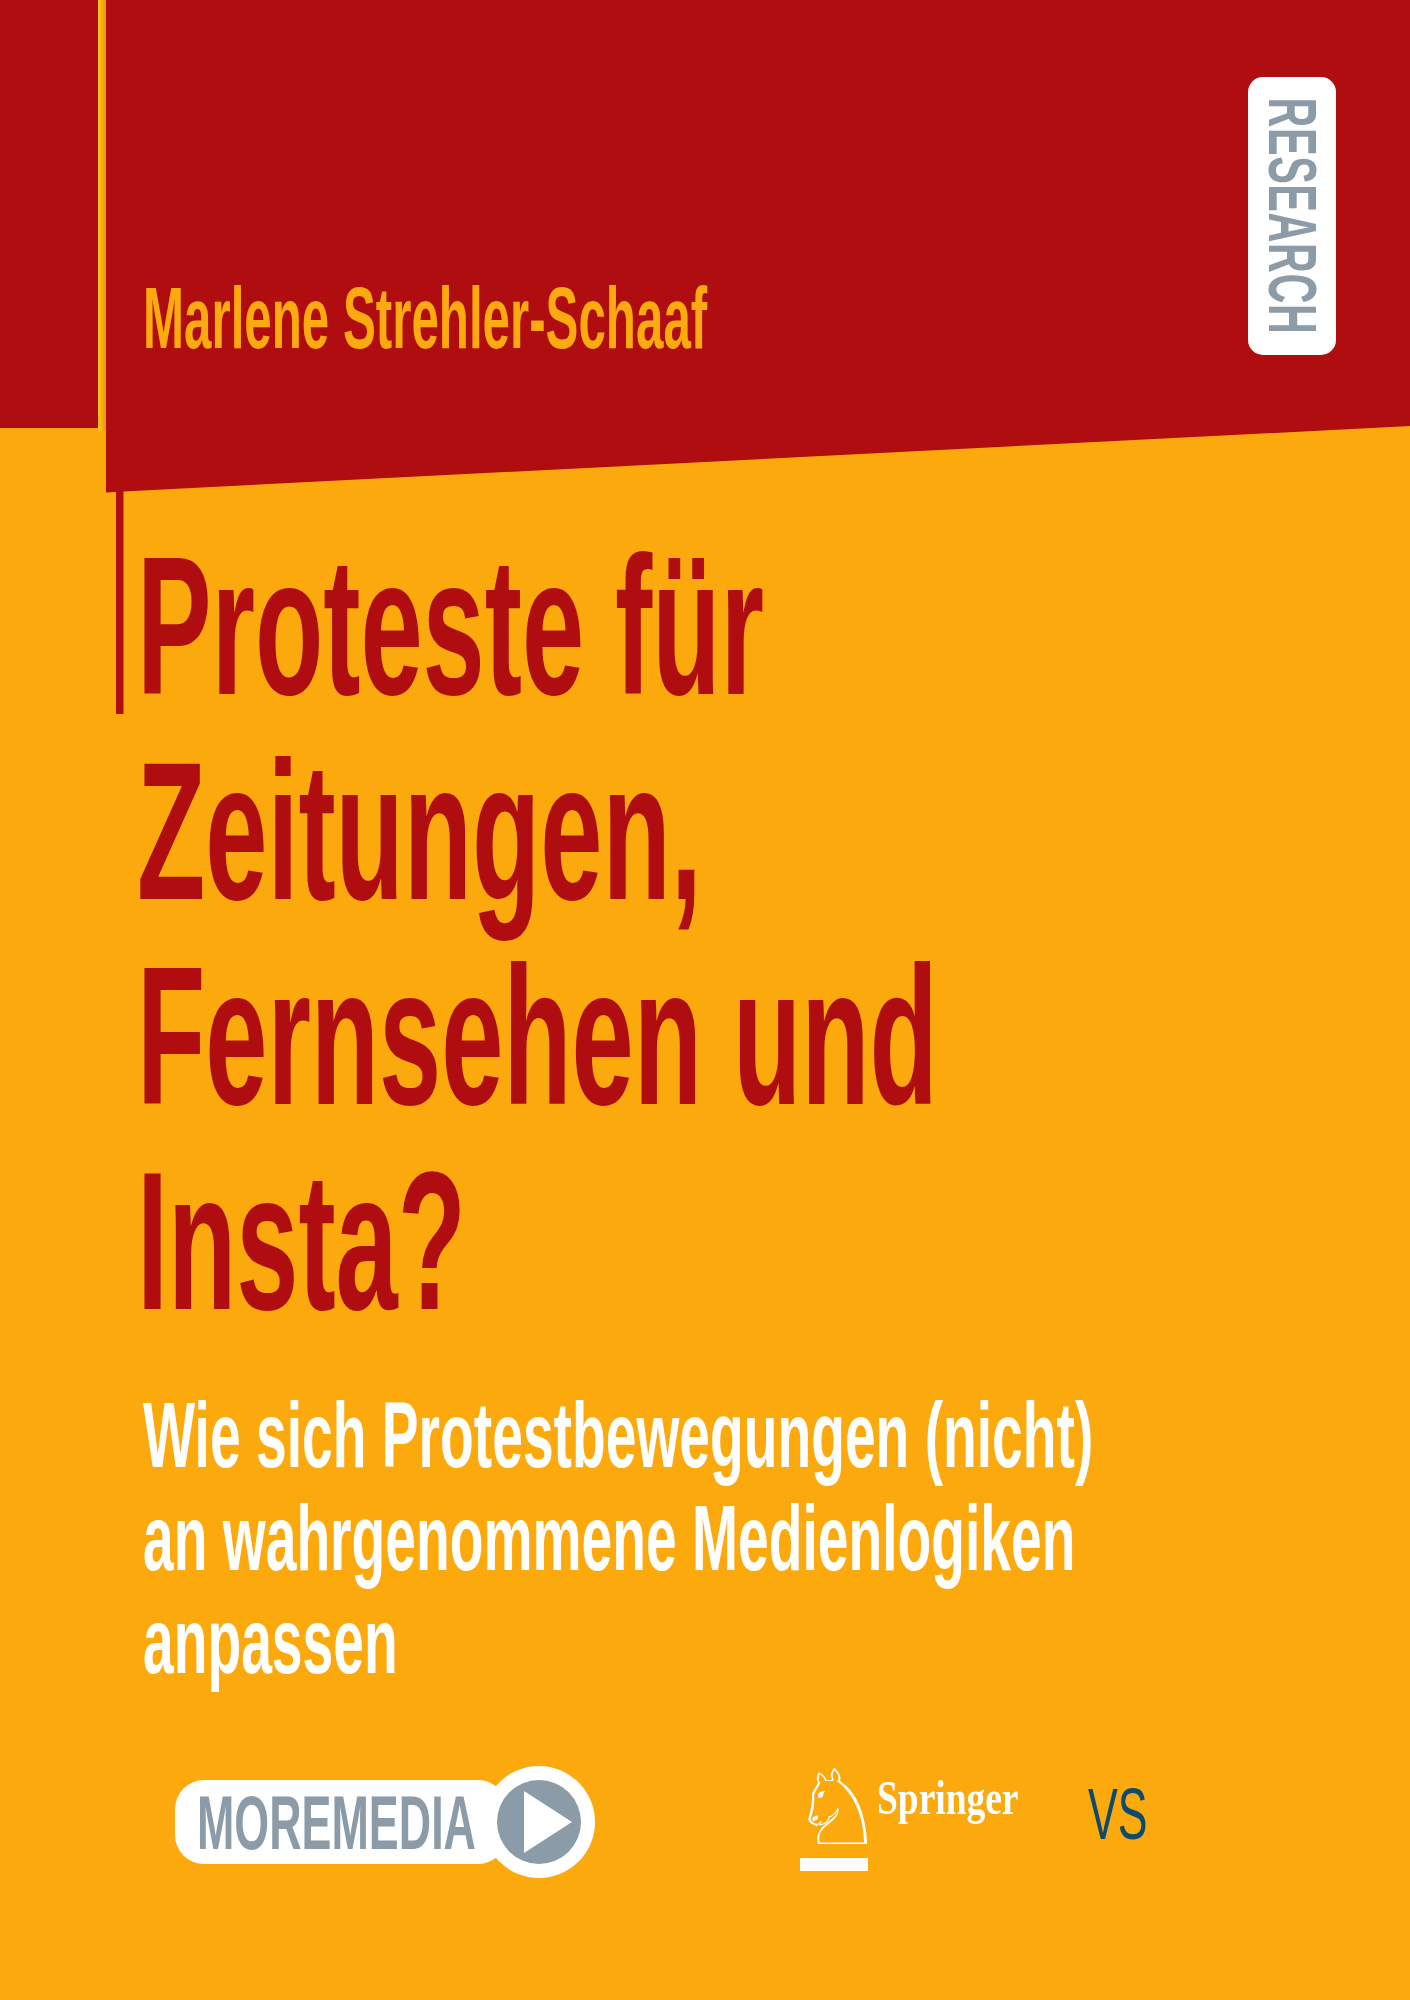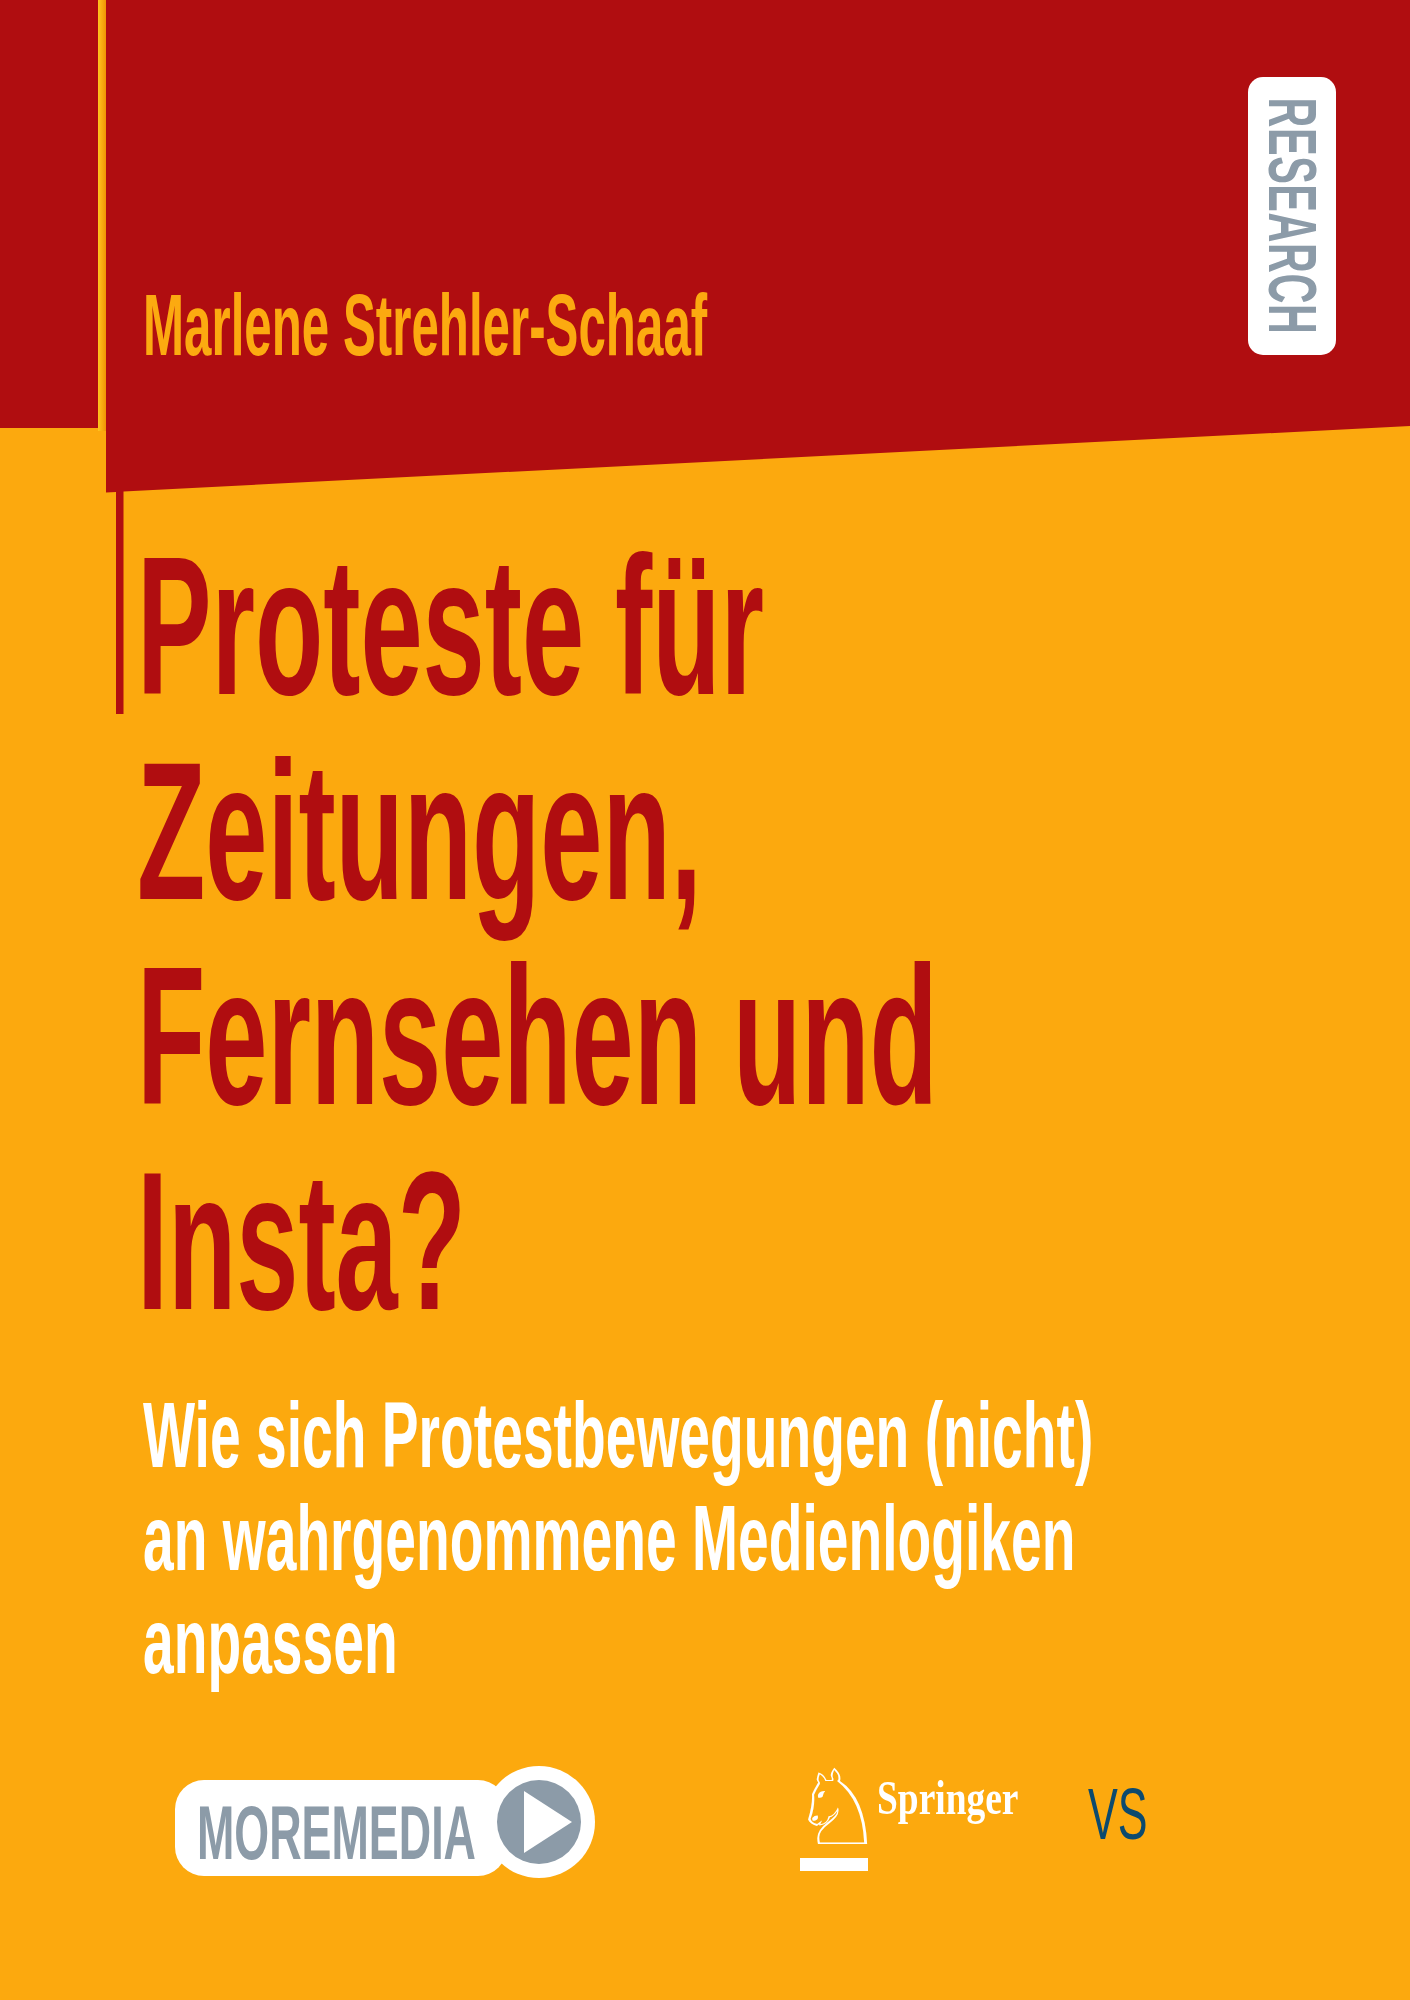--- a/index.html
+++ b/index.html
@@ -10,34 +10,34 @@
 
   
   .banner-svg{position:absolute;top:0;left:0;}
 
   
   .research-badge{left:1248px;top:77px;width:88px;height:278px;background:#ffffff;border-radius:15px;}
   .research-badge span{position:absolute;left:50%;top:50%;transform:translate(-50%,-50%) rotate(90deg) scaleX(0.60);
      font-size:69px;font-weight:bold;color:#8c9ba8;letter-spacing:1px;white-space:nowrap;}
 
   
-  .author{left:143px;top:281px;font-size:88px;font-weight:bold;color:#fcaa10;line-height:1;}
+  .author{left:143px;top:274px;font-size:88px;font-weight:bold;color:#fcaa10;line-height:1;}
   .author .cond{transform:scaleX(0.56);}
 
   
   .title{left:137px;top:524px;font-size:196px;line-height:205px;font-weight:bold;color:#b00d10;}
   .title .cond{transform:scaleX(0.57);}
 
   
   .subtitle{left:143px;top:1384px;font-size:92px;line-height:103px;font-weight:bold;color:#ffffff;}
   .subtitle .cond{transform:scaleX(0.60);}
 
   
-  .mm-pill{left:175px;top:1780px;width:332px;height:96px;background:#ffffff;border-radius:29px;
-     display:flex;align-items:flex-end;}
+  .mm-pill{left:175px;top:1780px;width:332px;height:84px;background:#ffffff;border-radius:29px;
+     display:flex;align-items:center;}
   .mm-pill span{margin-left:22px;font-size:76px;font-weight:bold;color:#8c9ba8;}
   .mm-pill .cond{transform:scaleX(0.59);}
   .mm-ring{left:483px;top:1766px;width:112px;height:112px;border-radius:50%;background:#ffffff;}
   .mm-circle{left:497px;top:1780px;width:84px;height:84px;border-radius:50%;background:#8c9ba8;}
   .mm-play{left:524px;top:1791px;width:0;height:0;border-top:31px solid transparent;
      border-bottom:31px solid transparent;border-left:48px solid #ffffff;}
 
   
   .knight{left:791px;top:1756px;font-size:104px;line-height:1;color:#ffffff;
      font-family:"DejaVu Sans",sans-serif;}

